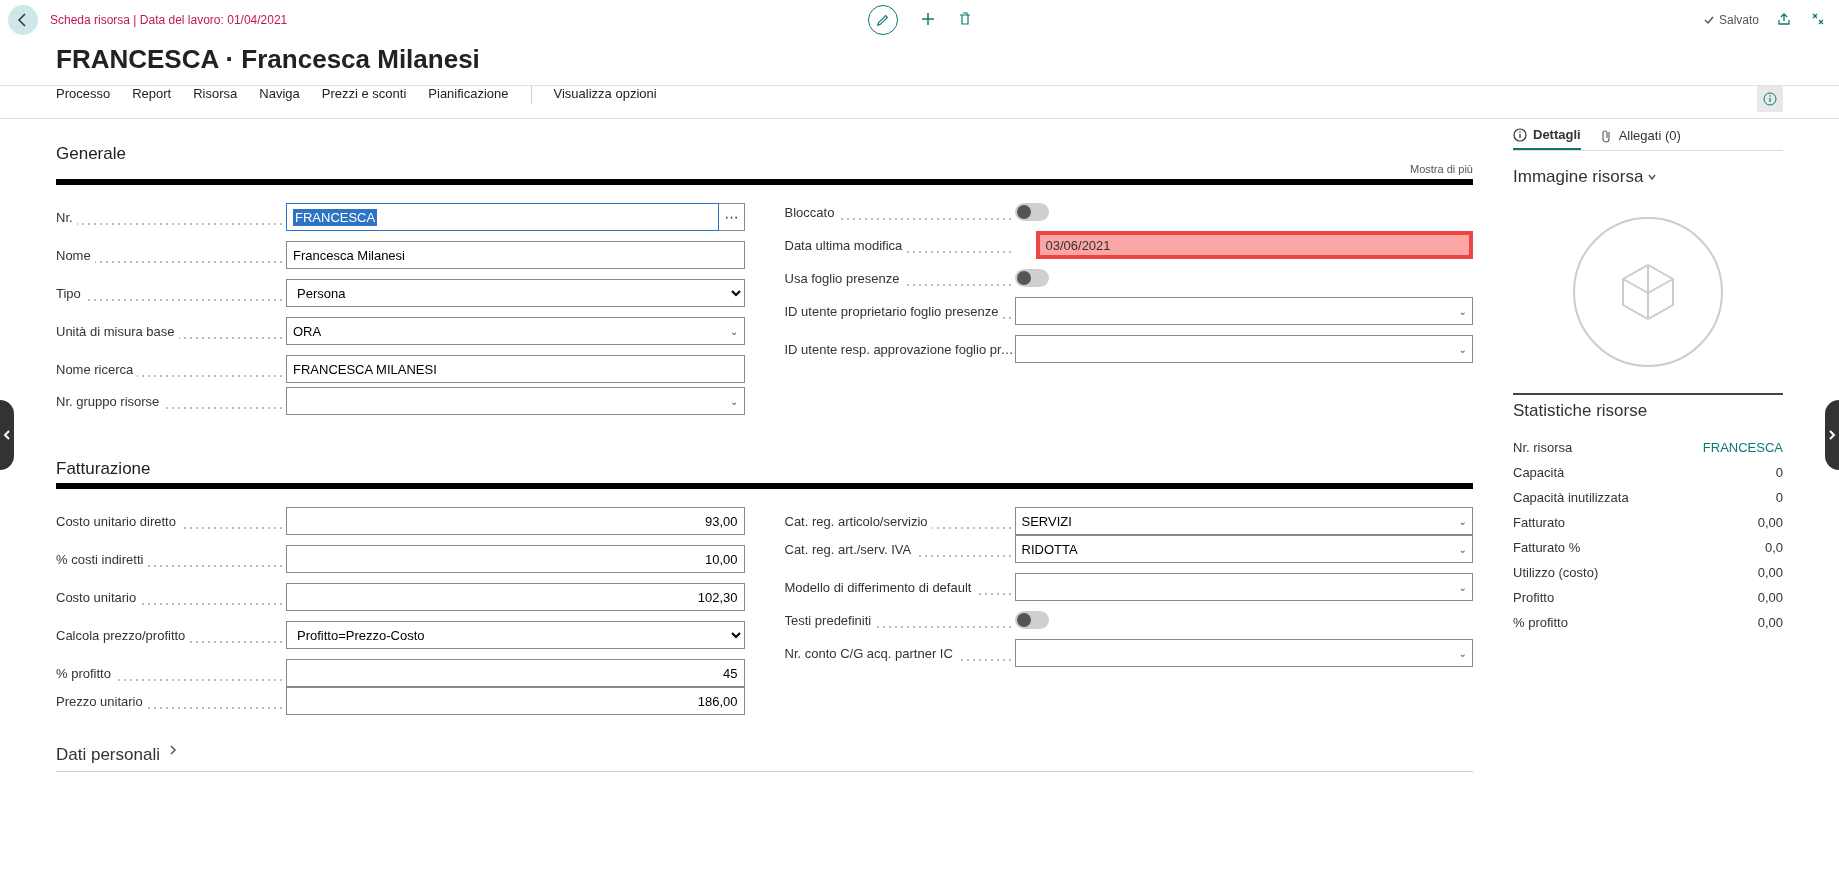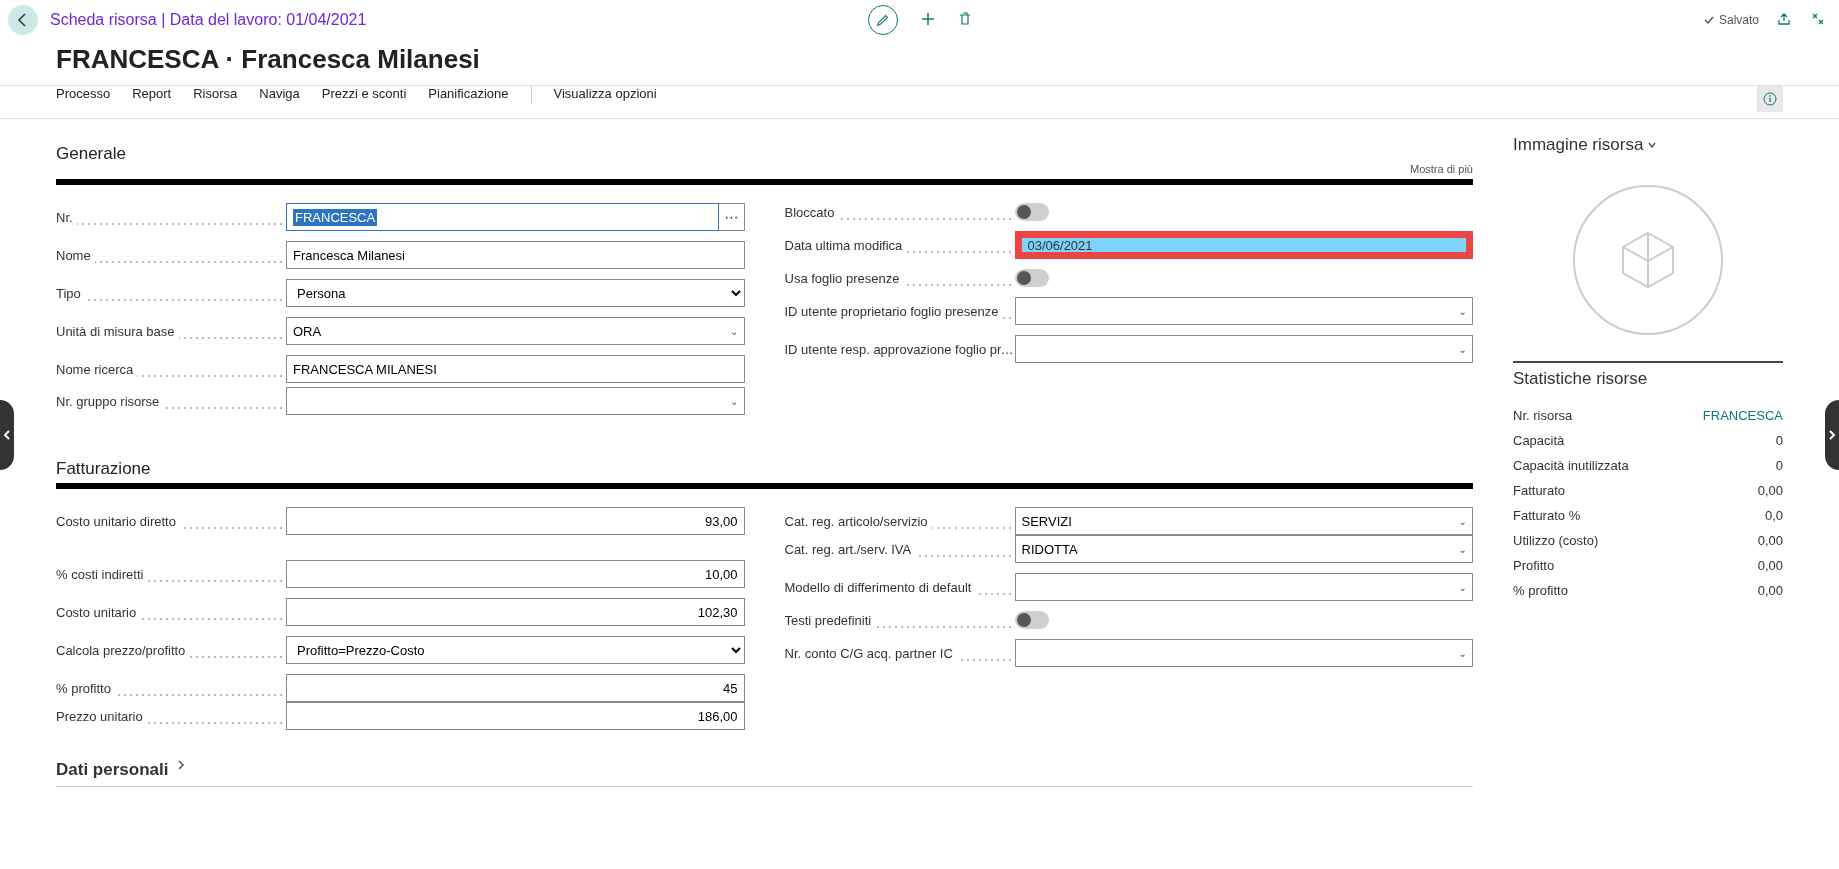--- a/index.html
+++ b/index.html
@@ -11,21 +11,21 @@
   padding: 6px 14px 6px 8px;
   position: relative;
   height: 40px;
 }
 .back-btn {
   width: 30px; height: 30px; border-radius: 50%;
   background: #cde8e7;
   display: flex; align-items: center; justify-content: center;
   cursor: pointer;
 }
-.breadcrumb-text { color: #6d28d9; font-size: 16px; margin-left: 12px; }
+.breadcrumb-text { color: #be185d; font-size: 12px; margin-left: 12px; }
 .header-center {
   position: absolute; left: 50%; transform: translateX(-50%);
   display: flex; gap: 22px; align-items: center;
 }
 .header-center .icon-ring {
   width: 30px; height: 30px; border: 1px solid #0c7a73; border-radius: 50%;
   display:flex; align-items:center; justify-content:center;
 }
 .header-right {
   margin-left: auto; display: flex; align-items: center; gap: 18px;
@@ -81,38 +81,38 @@
 .lookup-btn {
   width:26px; height:28px; border:1px solid #888; border-left:none;
   display:flex; align-items:center; justify-content:center;
   font-size:14px; letter-spacing:-1px; cursor:pointer;
 }
 .dropdown-arrow {
   position:absolute; right:6px; top:50%; transform:translateY(-50%);
   pointer-events:none; color:#555; font-size:10px;
 }
 .readonly-val {
-  width:100%; height:28px; border:7px solid #ef4444; background:#7dd3fc;
-  display:flex; align-items:center; padding:0 6px;
+  width:100%; height:28px; border:4px solid #ef4444; background:#fca5a5;
+  display:flex; align-items:center; padding:0 6px;margin-left:21px;
 }
 .num-input { text-align:right;}
 
 
 .toggle {
   width:34px; height:18px; border-radius:10px; background:#cfcfcf;
   position:relative; cursor:pointer;
 }
 .toggle::after{
   content:""; position:absolute; left:2px; top:2px;
   width:14px; height:14px; border-radius:50%; background:#555;
 }
 
 
 .collapse-head { border-bottom:1px solid #ccc; padding: 30px 0 6px 0;}
-.collapse-title { font-size:17px; font-weight:700; display:flex; gap:8px;}
+.collapse-title { font-size:17px; font-weight:400; display:flex; gap:8px;}
 
 
 .side-tabs { display:flex; gap:20px; border-bottom:1px solid #ddd; padding-top:8px;}
 .side-tab { display:flex; gap:6px; align-items:center; padding-bottom:6px; font-size:13px; cursor:pointer;}
 .side-tab.active { border-bottom:2px solid #0c7a73; font-weight:600;}
 .side-section-title { font-size:17px; font-weight:350; padding:16px 0 4px; display:flex;align-items:center;gap:4px;}
 .img-placeholder {
   width:150px; height:150px; border:2px solid #ccc; border-radius:50%;
   margin:26px auto; display:flex; align-items:center; justify-content:center;
 }
@@ -293,21 +293,21 @@
       <div class="section-title">Fatturazione</div>
     </div>
     <div class="fields-grid">
       <div>
         <div class="field-row">
           <div class="field-label"><span>Costo unitario diretto</span></div>
           <div class="field-control">
               <input class="num-input" value="93,00" style="">
             </div>
         </div>
-        <div class="field-row" style="margin-top:25px;">
+        <div class="field-row" style="margin-top:10px;">
           <div class="field-label"><span>% costi indiretti</span></div>
           <div class="field-control">
               <input class="num-input" value="10,00" style="">
             </div>
         </div>
         <div class="field-row" style="margin-top:10px;">
           <div class="field-label"><span>Costo unitario</span></div>
           <div class="field-control">
               <input class="num-input" value="102,30" style="">
             </div>
@@ -373,20 +373,36 @@
       <div class="collapse-title">
         <span>Dati personali</span>
         <svg width="10" height="10" viewBox="0 0 10 10">
             <path d="M3 1 L7 5 L3 9" stroke="#555" stroke-width="1.5" fill="none"></path>
           </svg>
       </div>
     </div>
   </div>
 
   <div class="side-col">
+    <div class="side-tabs">
+      <div class="side-tab active">
+        <svg width="14" height="14" viewBox="0 0 14 14">
+            <circle cx="7" cy="7" r="6" stroke="#333" fill="none" stroke-width="1.2"></circle>
+            <circle cx="7" cy="4" r="0.8" fill="#333"></circle>
+            <path d="M7 6 V10" stroke="#333" stroke-width="1.3"></path>
+          </svg>
+        <span>Dettagli</span>
+      </div>
+      <div class="side-tab">
+        <svg width="12" height="14" viewBox="0 0 12 14">
+            <path d="M8 3 V10 A3 3 0 0 1 2 10 V4 A2 2 0 0 1 6 4 V9" stroke="#666" fill="none" stroke-width="1.2"></path>
+          </svg>
+        <span>Allegati (0)</span>
+      </div>
+    </div>
 
     <div class="side-section-title">
       <span>Immagine risorsa</span>
       <svg width="10" height="10" viewBox="0 0 10 10">
           <path d="M2 3 L5 7 L8 3" stroke="#555" stroke-width="1.5" fill="none"></path>
         </svg>
     </div>
     <div class="img-placeholder">
       <svg width="70" height="70" viewBox="0 0 70 70">
         <path d="M35 8 L60 22 L60 48 L35 62 L10 48 L10 22 Z M35 8 L35 36 M35 36 L60 22 M35 36 L10 22 M35 36 L35 62" stroke="#ccc" stroke-width="2" fill="none"></path>

